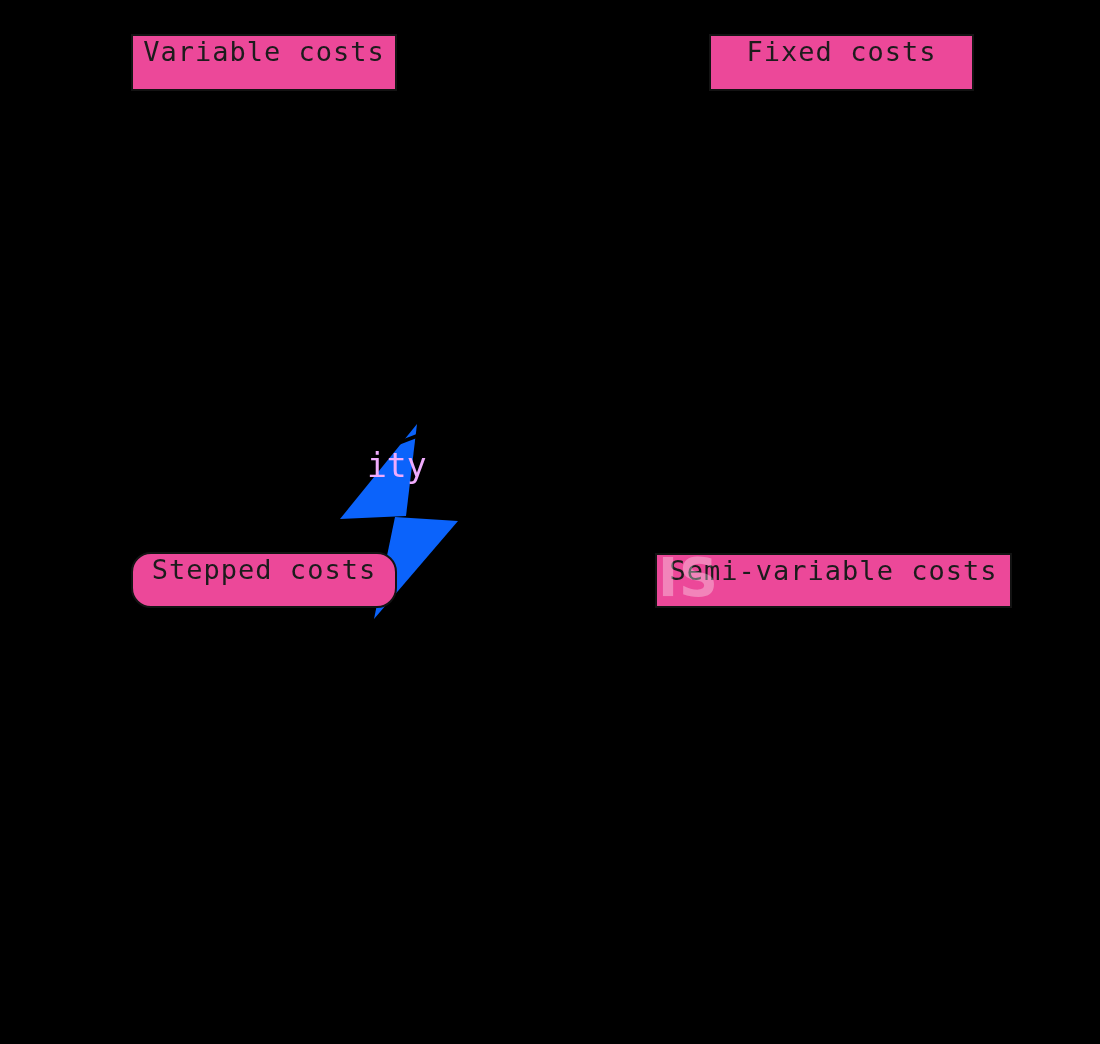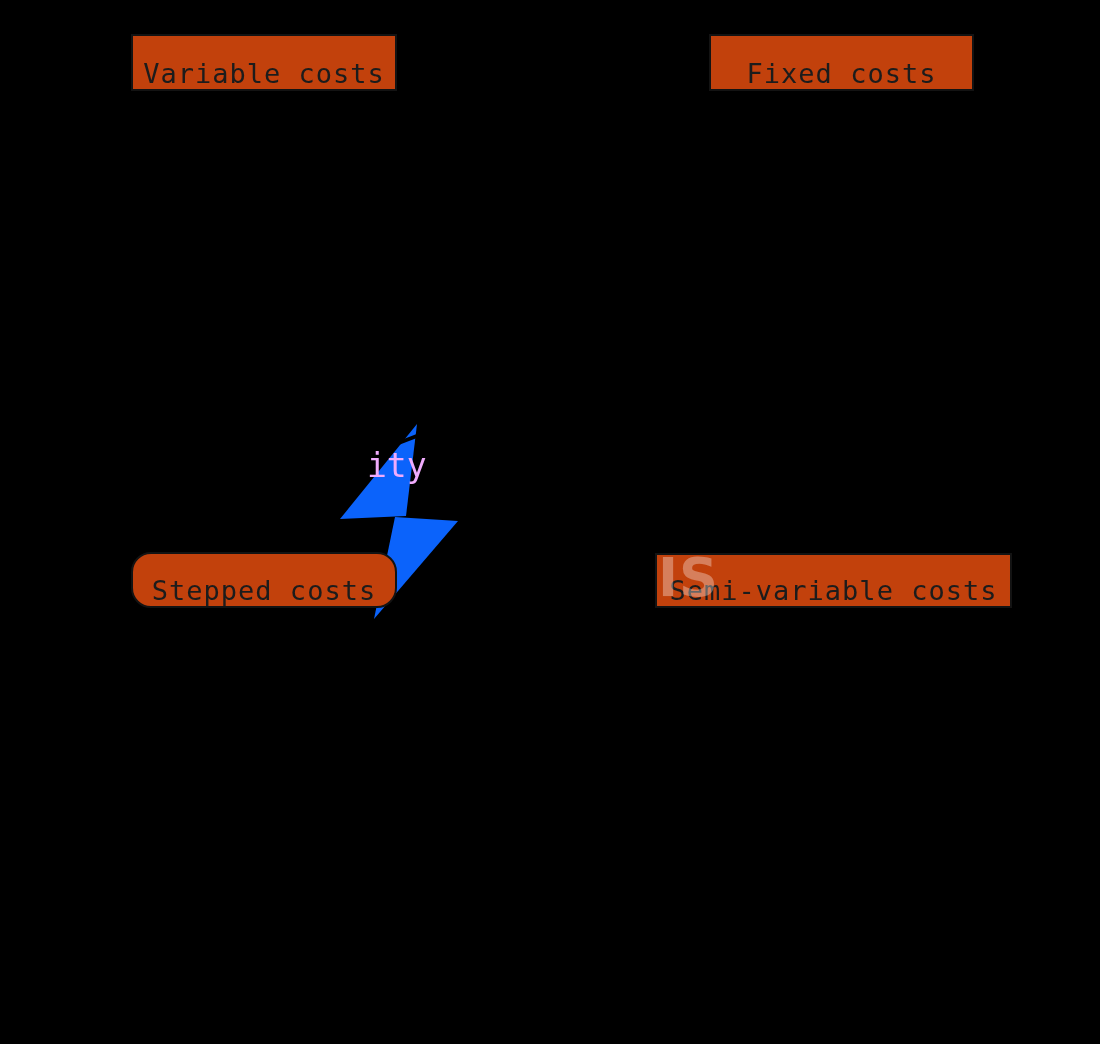--- a/index.html
+++ b/index.html
@@ -10,25 +10,25 @@
   #stage {
     position: relative;
     width: 1100px;
     height: 1044px;
     background: #000000;
     overflow: hidden;
     font-family: "DejaVu Sans Mono", "Liberation Mono", monospace;
   }
   .label-box {
     position: absolute;
-    background: #c2410c;
+    background: #ec4899;
     border: 2px solid #131313;
     box-sizing: border-box;
     display: flex;
-    align-items: flex-end;
+    align-items: flex-start;
     justify-content: center;
     z-index: 3;
     overflow: hidden;
   }
   .label-box .box-text {
     color: #1c1c1c;
     font-size: 27px;
     letter-spacing: 1px;
     white-space: nowrap;
     font-family: "DejaVu Sans Mono", "Liberation Mono", monospace;

